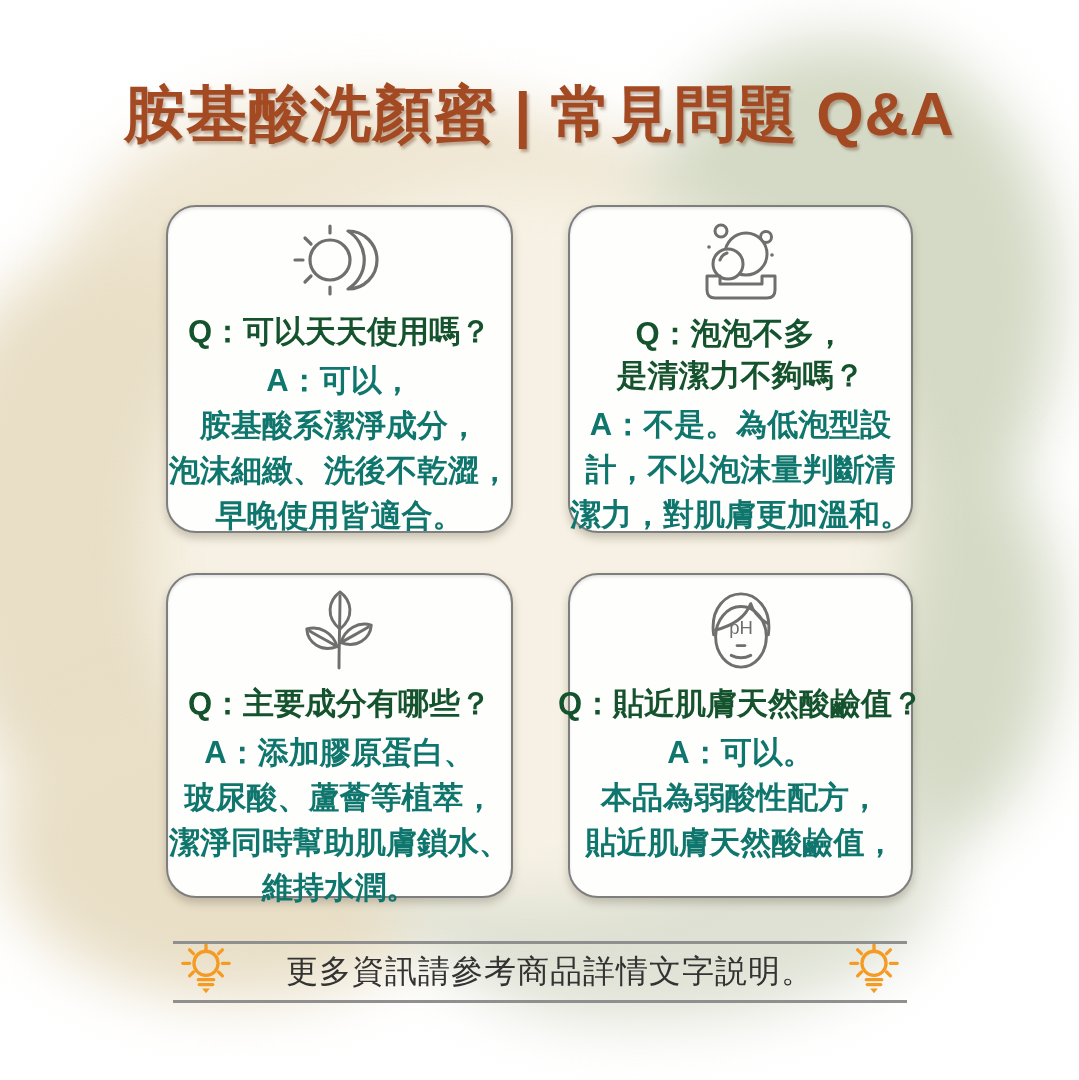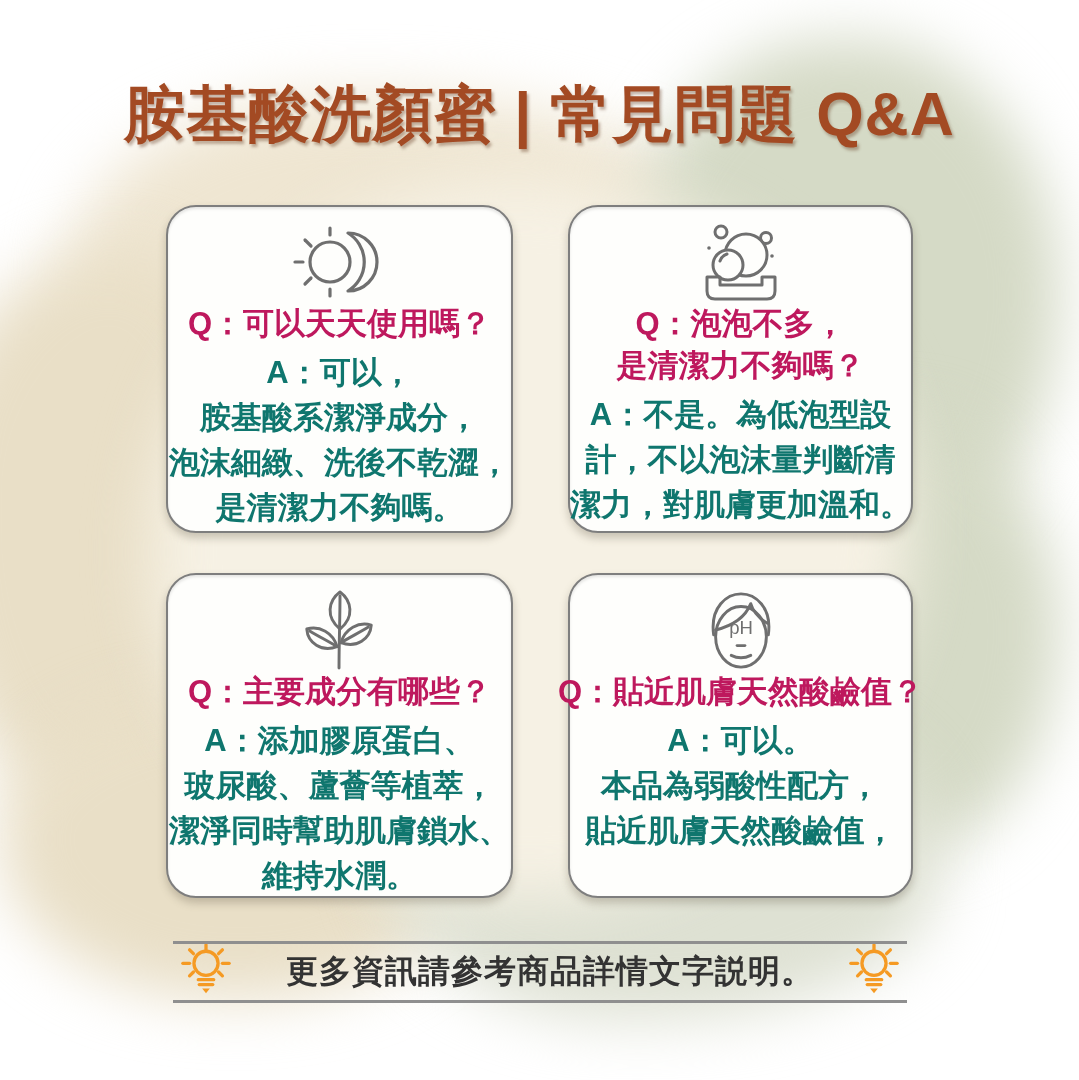--- a/index.html
+++ b/index.html
@@ -28,31 +28,31 @@
     display:grid; grid-template-columns:347px 345px; grid-template-rows:328px 325px;
     column-gap:55px; row-gap:40px;
   }
   .card {
     background:#FEFEFC; border:2px solid #7E7E7E; border-radius:30px;
     box-shadow:0 5px 9px rgba(105,98,80,0.33), inset 0 2px 3px rgba(0,0,0,0.10);
     box-sizing:border-box; padding-top:14px;
     display:flex; flex-direction:column; align-items:center;
   }
   .icon-wrap { height:82px; display:flex; align-items:center; justify-content:center; }
-  .q { color:#be185d; font-weight:bold; font-size:31px; line-height:42px;
-       text-align:center; white-space:nowrap; }
+  .q { color:#14532d; font-weight:bold; font-size:31px; line-height:42px;
+       text-align:center; white-space:nowrap;margin-top:12px; }
   .a { color:#0f766e; font-weight:bold; font-size:31px; line-height:45px;
        text-align:center; white-space:nowrap; margin-top:5px; }
 
   .footer {
     position:absolute; left:173px; top:941px; width:734px; height:56px; z-index:2;
     border-top:3px solid #8F8F8F; border-bottom:3px solid #8F8F8F;
     display:flex; align-items:center; justify-content:center; gap:34px;
   }
-  .footer-text { font-size:32px; font-weight:bold; color:#333333; letter-spacing:1px; white-space:nowrap;margin-left:20px; }
+  .footer-text { font-size:32px; font-weight:normal; color:#333333; letter-spacing:1px; white-space:nowrap;margin-left:20px; }
 
   svg { display:block; }
 </style>
 </head>
 <body>
 
 <div class="canvas">
 
   <div class="blob b-beige2" style="left:70px; top:95px; width:650px; height:330px;"></div>
   <div class="blob b-green" style="left:630px; top:40px; width:430px; height:520px;"></div>
@@ -78,21 +78,21 @@
           <path d="M64,10 A29,29 0 0 1 64,68 A34,34 0 0 0 64,10 Z" fill="#FEFEFC" stroke-linejoin="round"></path>
         </svg>
       </div>
       <div class="q">
         <div>Q：可以天天使用嗎？</div>
       </div>
       <div class="a">
         <div>A：可以，</div>
         <div>胺基酸系潔淨成分，</div>
         <div>泡沫細緻、洗後不乾澀，</div>
-        <div>是清潔力不夠嗎。</div>
+        <div>早晚使用皆適合。</div>
       </div>
     </section>
 
     <section class="card">
       <div class="icon-wrap">
         <svg width="84" height="80" viewBox="0 0 84 80" fill="none" stroke="#6F6F6F" stroke-width="3" stroke-linecap="round" stroke-linejoin="round">
           <circle cx="22" cy="10" r="6"></circle>
           <circle cx="67" cy="16" r="5.5"></circle>
           <circle cx="10" cy="26" r="1.8" fill="#6F6F6F" stroke="none"></circle>
           <circle cx="73" cy="34" r="1.8" fill="#6F6F6F" stroke="none"></circle>

